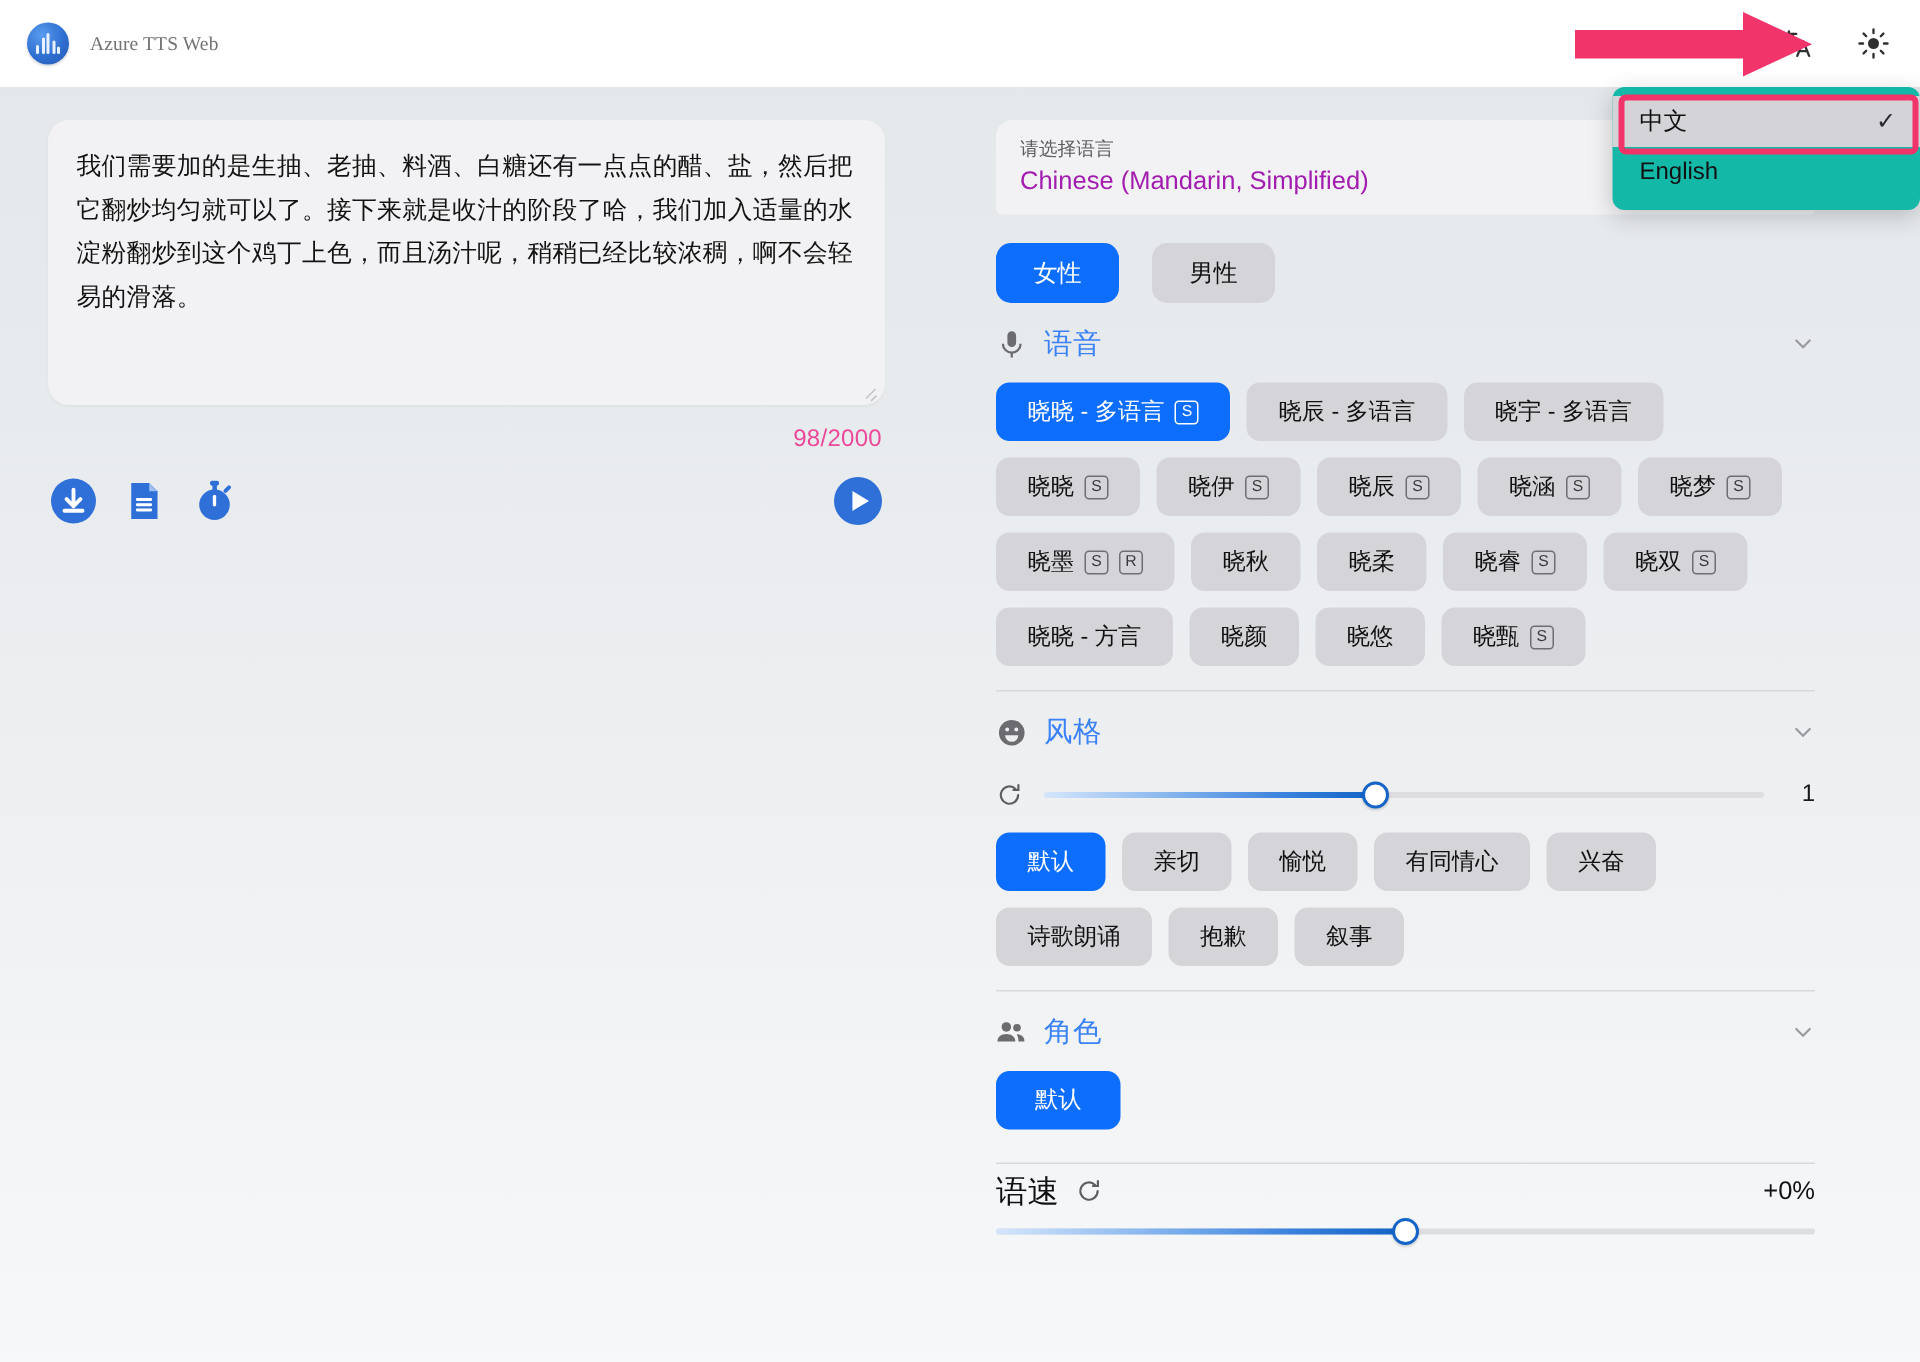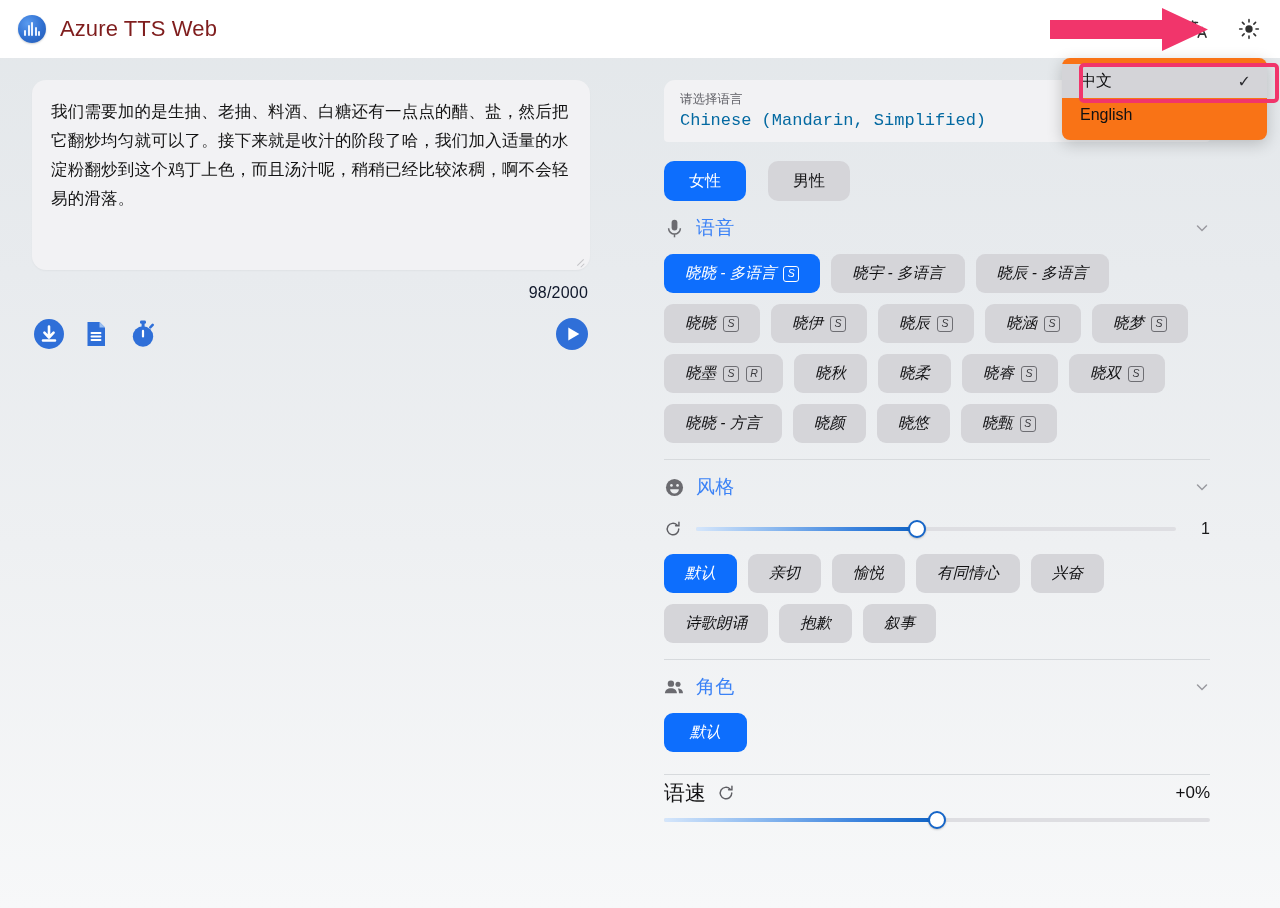--- a/index.html
+++ b/index.html
@@ -30,21 +30,21 @@
     display: flex; align-items: flex-end; justify-content: center;
     gap: 1.5px; padding-bottom: 7px;
     box-shadow: 0 1px 2px rgba(0,0,0,.18);
   }
   .logo i { display:block; width: 2px; background: #eaf2ff; border-radius: 1px; }
   .logo i:nth-child(1){ height: 6px; }
   .logo i:nth-child(2){ height: 11px; }
   .logo i:nth-child(3){ height: 14px; }
   .logo i:nth-child(4){ height: 9px; }
   .logo i:nth-child(5){ height: 5px; }
-  .app-title { font-size: 22px; color: #7f1d1d; letter-spacing: .1px; }
+  .app-title { font-size: 13px; color: #737373; letter-spacing: .1px; font-family: Liberation Serif, serif; }
   .header-spacer { flex: 1; }
   .header-actions { display: flex; align-items: center; gap: 26px; }
   .hicon { width: 26px; height: 26px; display:flex; align-items:center; justify-content:center; cursor: pointer; color:#303030;}
 
   
   .content { display: flex; height: 850px; }
   .left-pane { width: 640px; padding: 22px 50px 0 32px; }
   .right-pane { width: 640px; padding: 22px 70px 0 24px; position: relative; }
 
   
@@ -64,39 +64,39 @@
     position:absolute; right: 5px; bottom: 4px; width: 11px; height: 11px;
     opacity:.45;
   }
   .resize-grip:before, .resize-grip:after {
     content:""; position:absolute; background:#8a8a8e; height:1px; width:9px;
     transform: rotate(-45deg); right:0;
   }
   .resize-grip:before { top: 7px; }
   .resize-grip:after  { top: 10px; width: 5px; }
   .char-count {
-    text-align: right; font-size: 16px; color: #0f172a;
+    text-align: right; font-size: 16px; color: #ec4899;
     margin-top: 14px; padding-right: 2px; letter-spacing:.2px;
   }
 
   
   .action-row { display:flex; align-items:center; margin-top: 14px; }
   .act { width: 34px; height: 34px; margin-right: 13px; cursor:pointer; }
   .act svg { display:block; }
   .act-right { margin-left: auto; margin-right: 0; width: 36px; height: 36px;}
 
   
   .lang-select {
     background: #f2f2f4;
     border-radius: 11px 11px 4px 4px;
     padding: 11px 16px 12px 16px;
     cursor: pointer;
   }
   .lang-label { font-size: 12.5px; color: #5d5d63; margin-bottom: 3px; }
-  .lang-value { font-size: 17px; color: #0369a1; font-family: Liberation Mono, monospace; }
+  .lang-value { font-size: 17px; color: #a21caf; }
 
   
   .gender-row { display:flex; gap: 22px; margin-top: 19px; }
   .chip {
     border-radius: 9px;
     background: #d5d5d9;
     color: #111113;
     font-size: 15.5px;
     padding: 0 21px;
     height: 38px;
@@ -114,21 +114,21 @@
   
   .divider { height:1px; background: #d7dadd; margin: 16px 0 0 0; }
   .section-head {
     display:flex; align-items:center; gap: 12px;
     padding: 14px 0 13px 0;
   }
   .section-icon { width: 20px; height: 20px; color:#6b6b70; display:flex; align-items:center; justify-content:center;}
   .section-title { font-size: 19px; color:#3b82f6; letter-spacing:.3px; }
   .chev { margin-left:auto; color:#9a9aa0; width:16px; height:16px; cursor:pointer;}
 
-  .chip-grid { display:flex; flex-wrap: wrap; gap: 11px 11px; font-style: italic; }
+  .chip-grid { display:flex; flex-wrap: wrap; gap: 11px 11px; }
   .chip-grid .chip { height: 39px; }
   .badge {
     display:inline-flex; align-items:center; justify-content:center;
     width: 16px; height: 16px; border-radius: 3px;
     border: 1.2px solid #6e6e73; font-size: 10.5px; line-height:1;
     margin-left: 7px; color:#3a3a3e;
   }
   .chip.selected .badge { border-color: #ffffff; color:#ffffff; }
 
   
@@ -149,22 +149,22 @@
   }
   .slider-value { font-size: 16px; color:#1a1a1c; min-width: 20px; text-align: right; }
 
   .adv-label-row { display:flex; align-items:center; gap: 11px; margin-top: 4px; }
   .adv-label { font-size: 21px; color:#111113; }
   .adv-value { margin-left:auto; font-size: 17px; color:#111113; }
   .adv-track-wrap { margin-top: 11px; }
 
   
   .lang-menu {
-    position: absolute; top: 58px; right: 13px; width: 205px;
-    background: #f97316; border-radius: 8px;
+    position: absolute; top: 58px; right: 0; width: 205px;
+    background: #14b8a6; border-radius: 8px;
     box-shadow: 0 4px 16px rgba(0,0,0,.20);
     padding: 6px 0 8px 0;
     z-index: 60;
   }
   .menu-item {
     display:flex; align-items:center;
     height: 34px; padding: 0 16px 0 18px;
     font-size: 16px; color:#111113; cursor:pointer;
   }
   .menu-item.active { background: #d4d4d8; }
@@ -289,24 +289,24 @@
             <path d="M3.5 6l4.5 4.5L12.5 6"></path>
           </svg>
       </span>
     </div>
     <div class="chip-grid" id="voice-grid">
         <div class="chip selected">
           <span>晓晓 - 多语言</span>
           <span class="badge">S</span>
         </div>
         <div class="chip">
+          <span>晓辰 - 多语言</span>
+        </div>
+        <div class="chip">
           <span>晓宇 - 多语言</span>
-        </div>
-        <div class="chip">
-          <span>晓辰 - 多语言</span>
         </div>
         <div class="chip">
           <span>晓晓</span>
           <span class="badge">S</span>
         </div>
         <div class="chip">
           <span>晓伊</span>
           <span class="badge">S</span>
         </div>
         <div class="chip">

